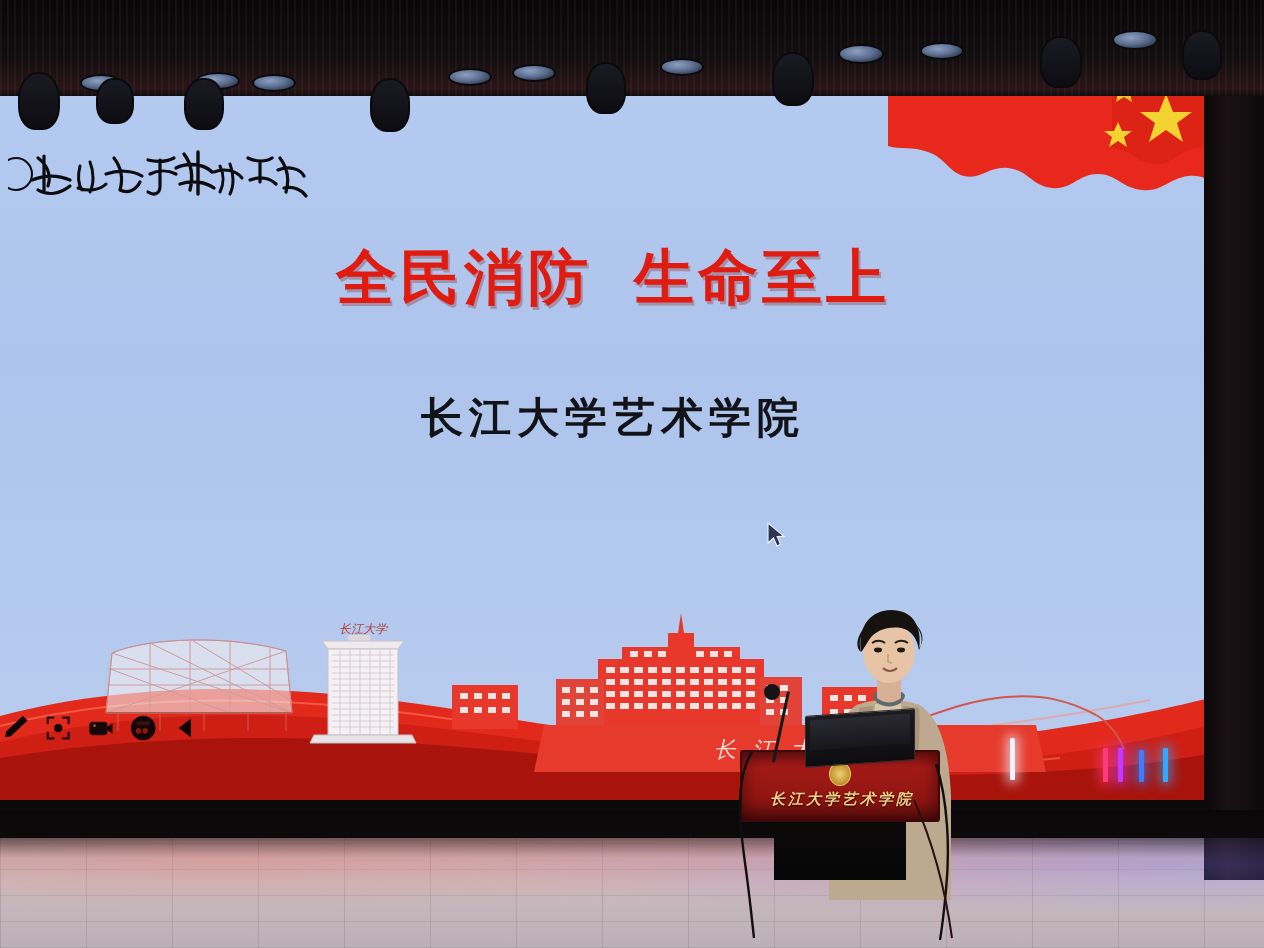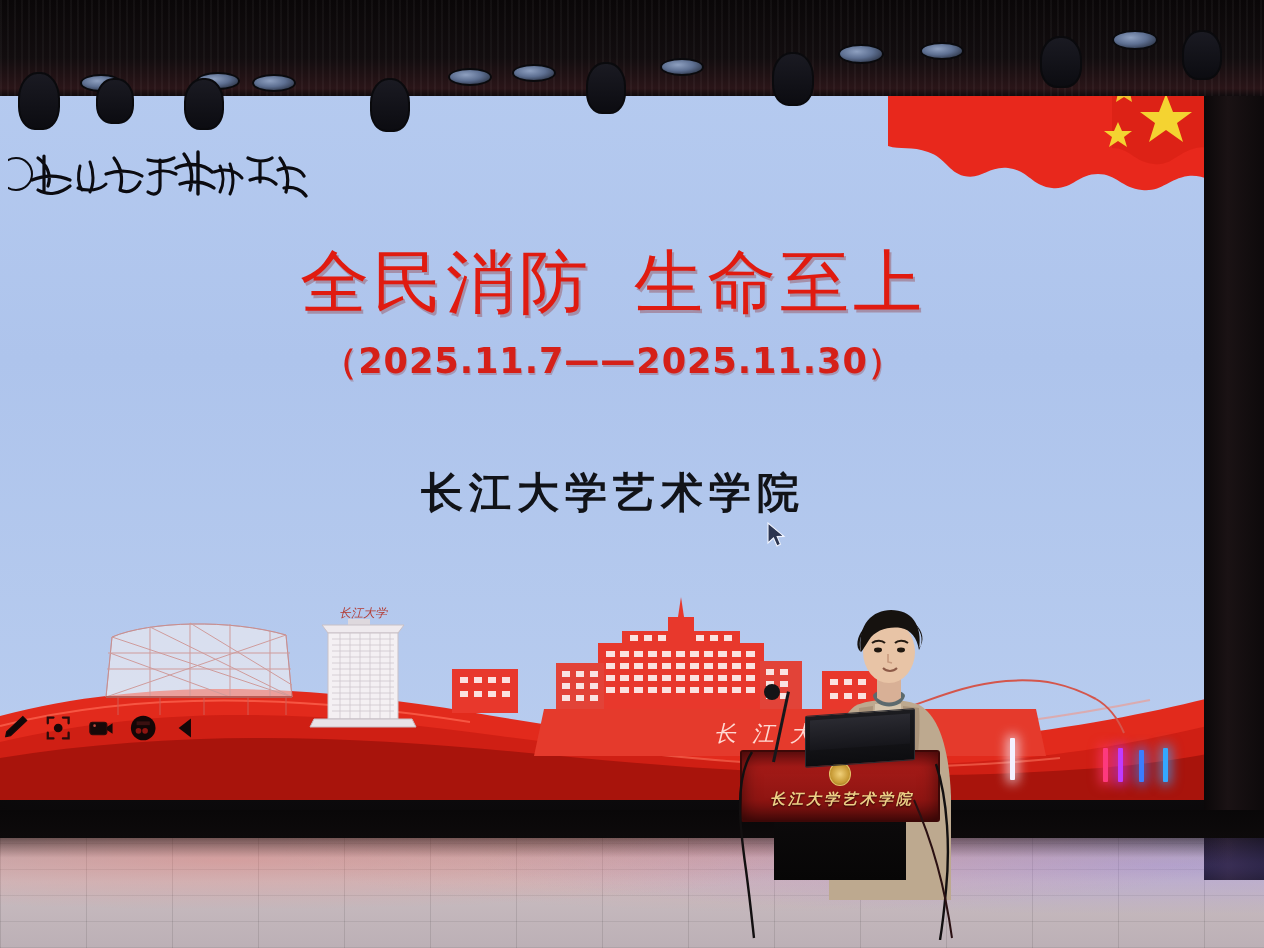--- a/index.html
+++ b/index.html
@@ -57,21 +57,21 @@
     position:absolute; left:8px; top:100px; width:300px; height:68px; z-index:5;
   }
   .slide-logo svg { width:100%; height:100%; }
 
   
   .title-block {
     position:absolute; left:0; top:205px; width:1226px; text-align:center; z-index:5;
   }
   .main-title {
     font-family:"DejaVu Sans", sans-serif;
-    font-size:69px; font-weight:400; color:#e01b10;
+    font-size:60px; font-weight:700; color:#e01b10;
     letter-spacing:4px; line-height:1.08;
     text-shadow:2px 3px 0 rgba(140,20,14,.30);
   }
   .main-title .gap { display:inline-block; width:42px; }
   .date-range {
     margin-top:18px;
     font-family:"DejaVu Sans", sans-serif;
     font-size:35px; font-weight:700; color:#d52018;
     letter-spacing:1px;
     text-shadow:1px 2px 0 rgba(140,20,14,.25);
@@ -84,21 +84,21 @@
   .event-date {
     margin-top:26px;
     font-family:"DejaVu Serif", serif;
     font-size:35px; font-weight:600; color:#111318; letter-spacing:2px;
   }
 
   
   .waves { position:absolute; left:0; bottom:0; width:1226px; height:170px; z-index:4; }
 
   
-  .campus { position:absolute; left:0; bottom:44px; width:1226px; height:175px; z-index:5; }
+  .campus { position:absolute; left:0; bottom:28px; width:1226px; height:175px; z-index:5; }
 
   
   .toolbar {
     position:absolute; left:0; bottom:52px; width:200px; height:40px;
     display:flex; align-items:center; gap:14px; padding-left:2px; z-index:9;
   }
   .tb-icon { width:30px; height:30px; position:relative; }
   .tb-icon svg { width:100%; height:100%; display:block; }
 
   
@@ -214,21 +214,20 @@
           <path d="M240,18 C248,22 258,22 264,18 M252,22 L252,42 M242,40 C252,36 262,38 268,44" stroke-width="3.2"></path>
           <path d="M272,18 C278,26 282,38 278,52 M270,30 C280,26 292,28 296,36 M276,48 C286,46 294,50 298,56" stroke-width="3.2"></path>
         </g>
       </svg>
     </div>
 
     <div class="title-block">
       <div class="main-title">
         <span>全民消防</span><span class="gap"></span><span>生命至上</span>
       </div>
-      <div class="date-range">（2025.11.7——2025.11.30）</div>
       <div class="org-name">长江大学艺术学院</div>
     </div>
 
     <div class="campus">
       <svg viewBox="0 0 1226 175" preserveAspectRatio="none">
 
         <g stroke="#c98e8e" fill="none" stroke-width="1">
           <path d="M112,56 C150,40 230,38 286,54 L292,116 L106,116 Z" fill="#f2eef0" opacity=".6"></path>
           <path d="M112,56 C150,40 230,38 286,54 L292,116 L106,116 Z"></path>
           <g stroke="#cf9b9b">

